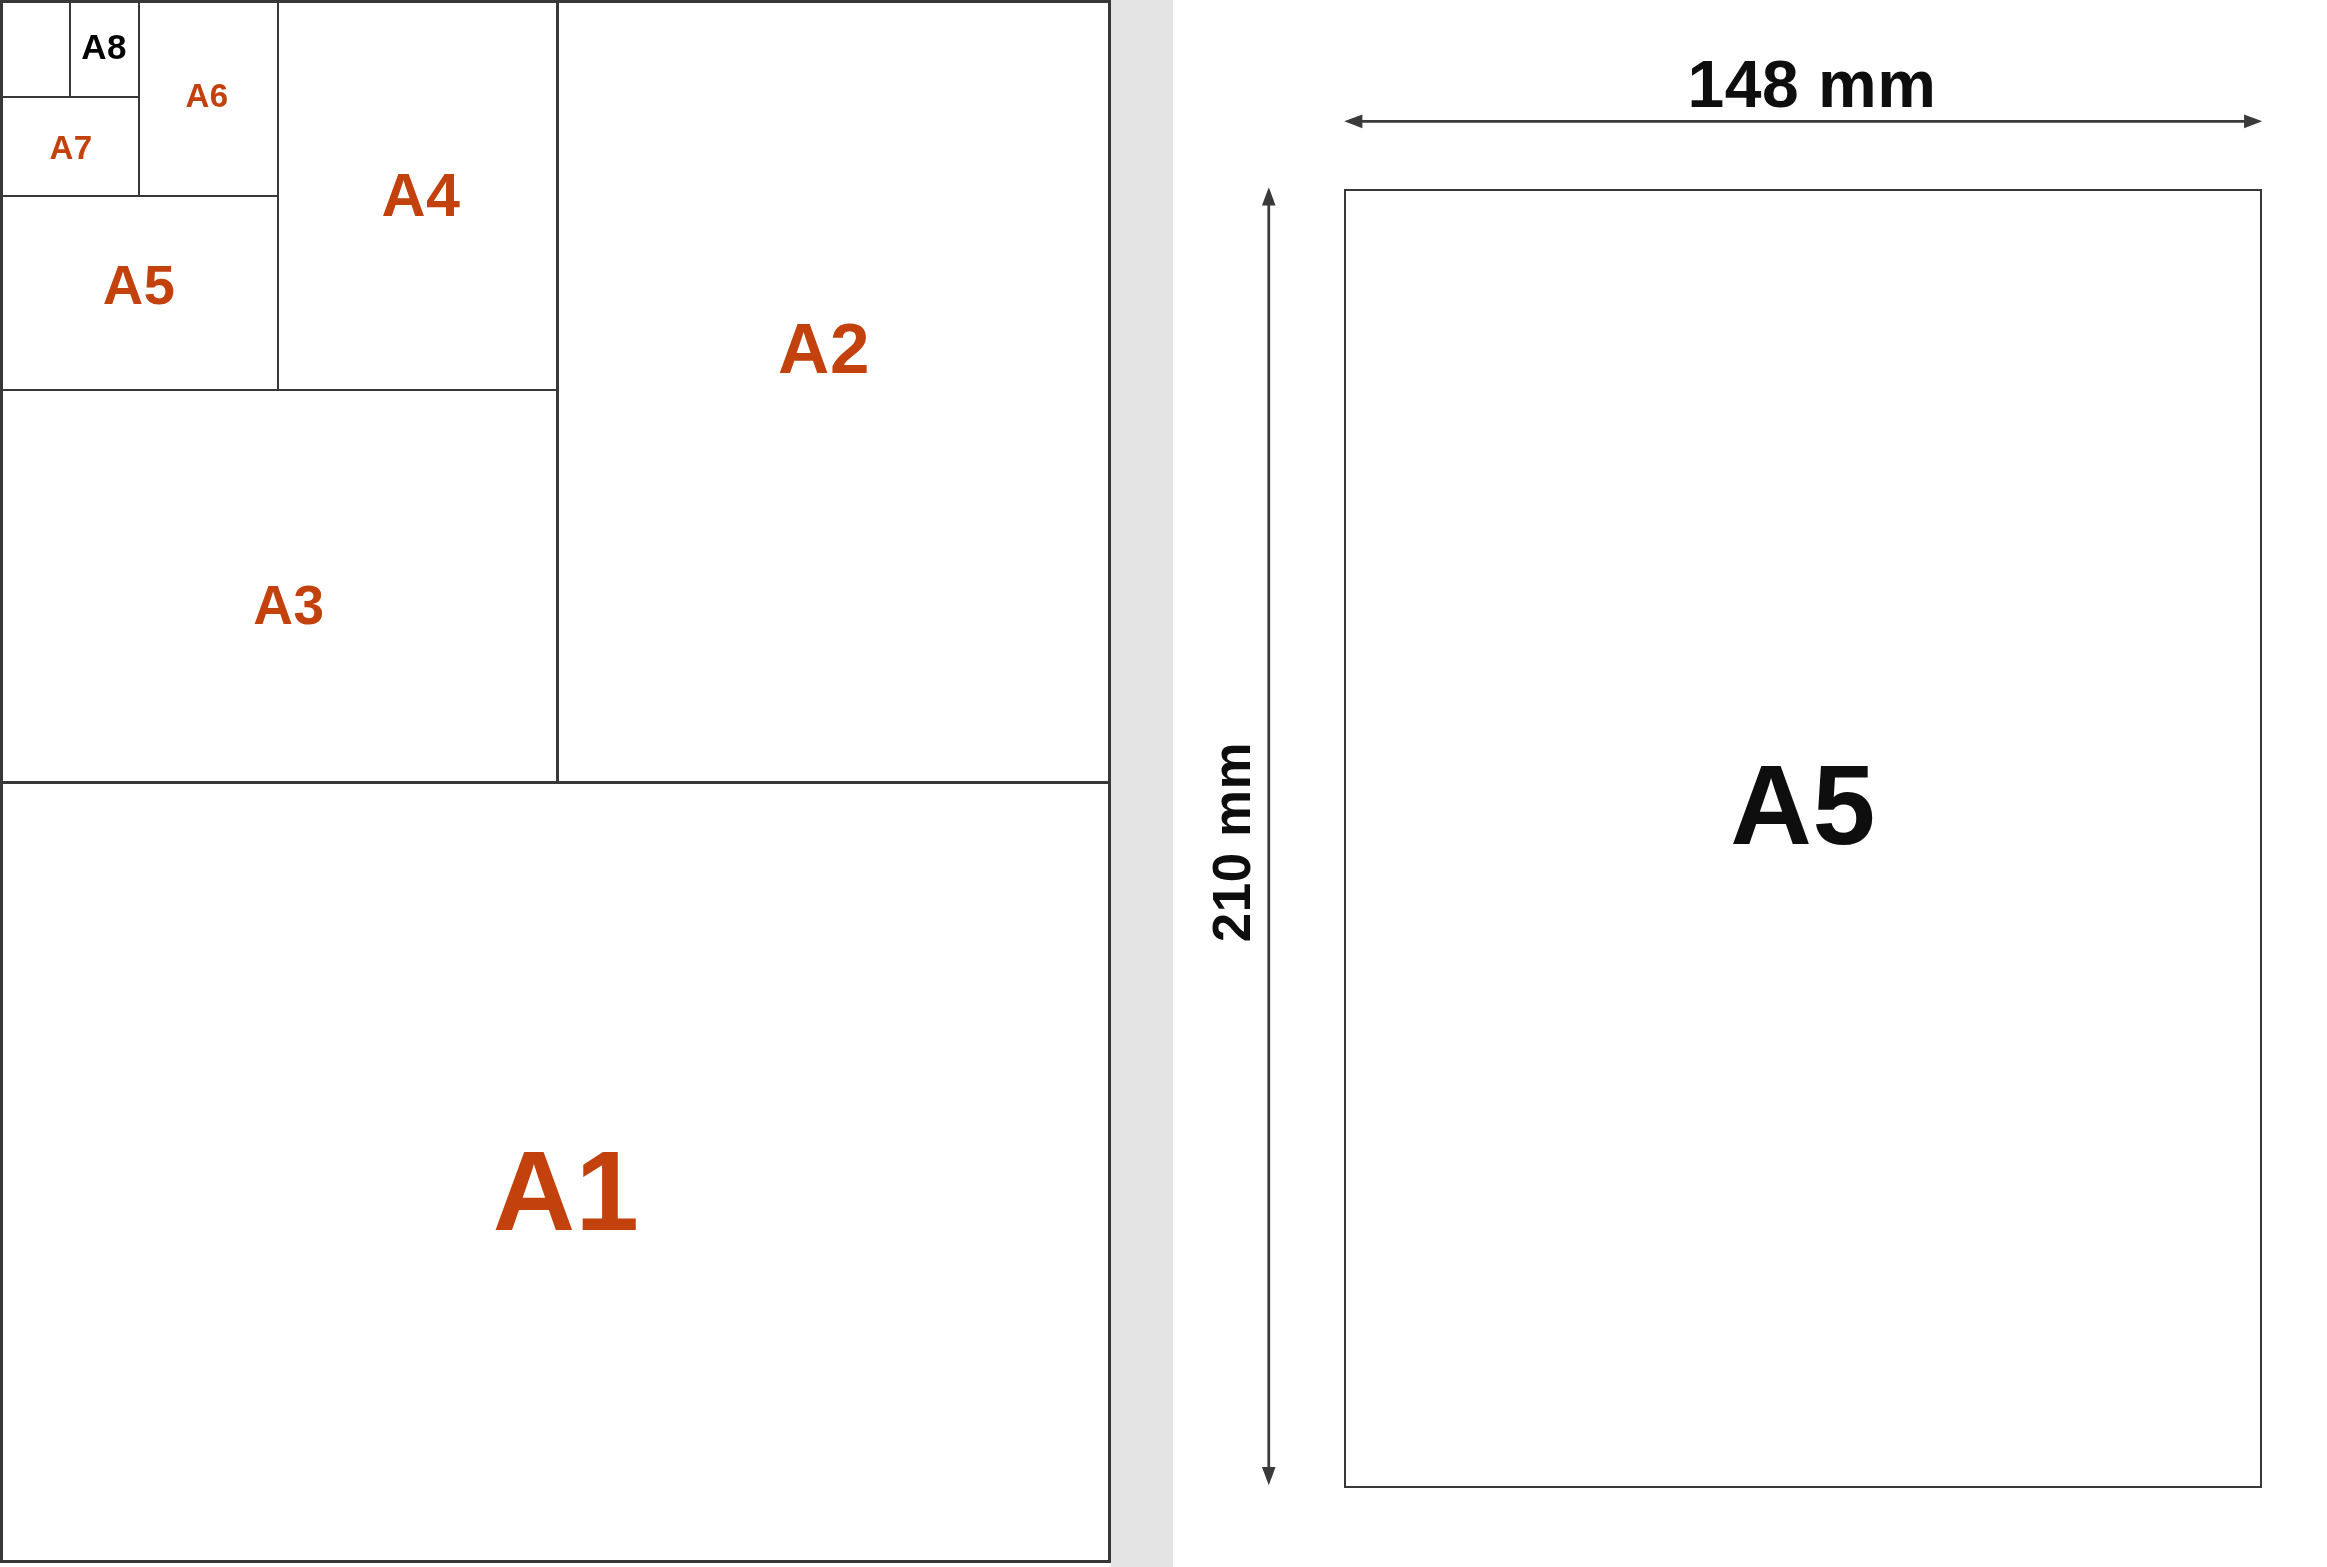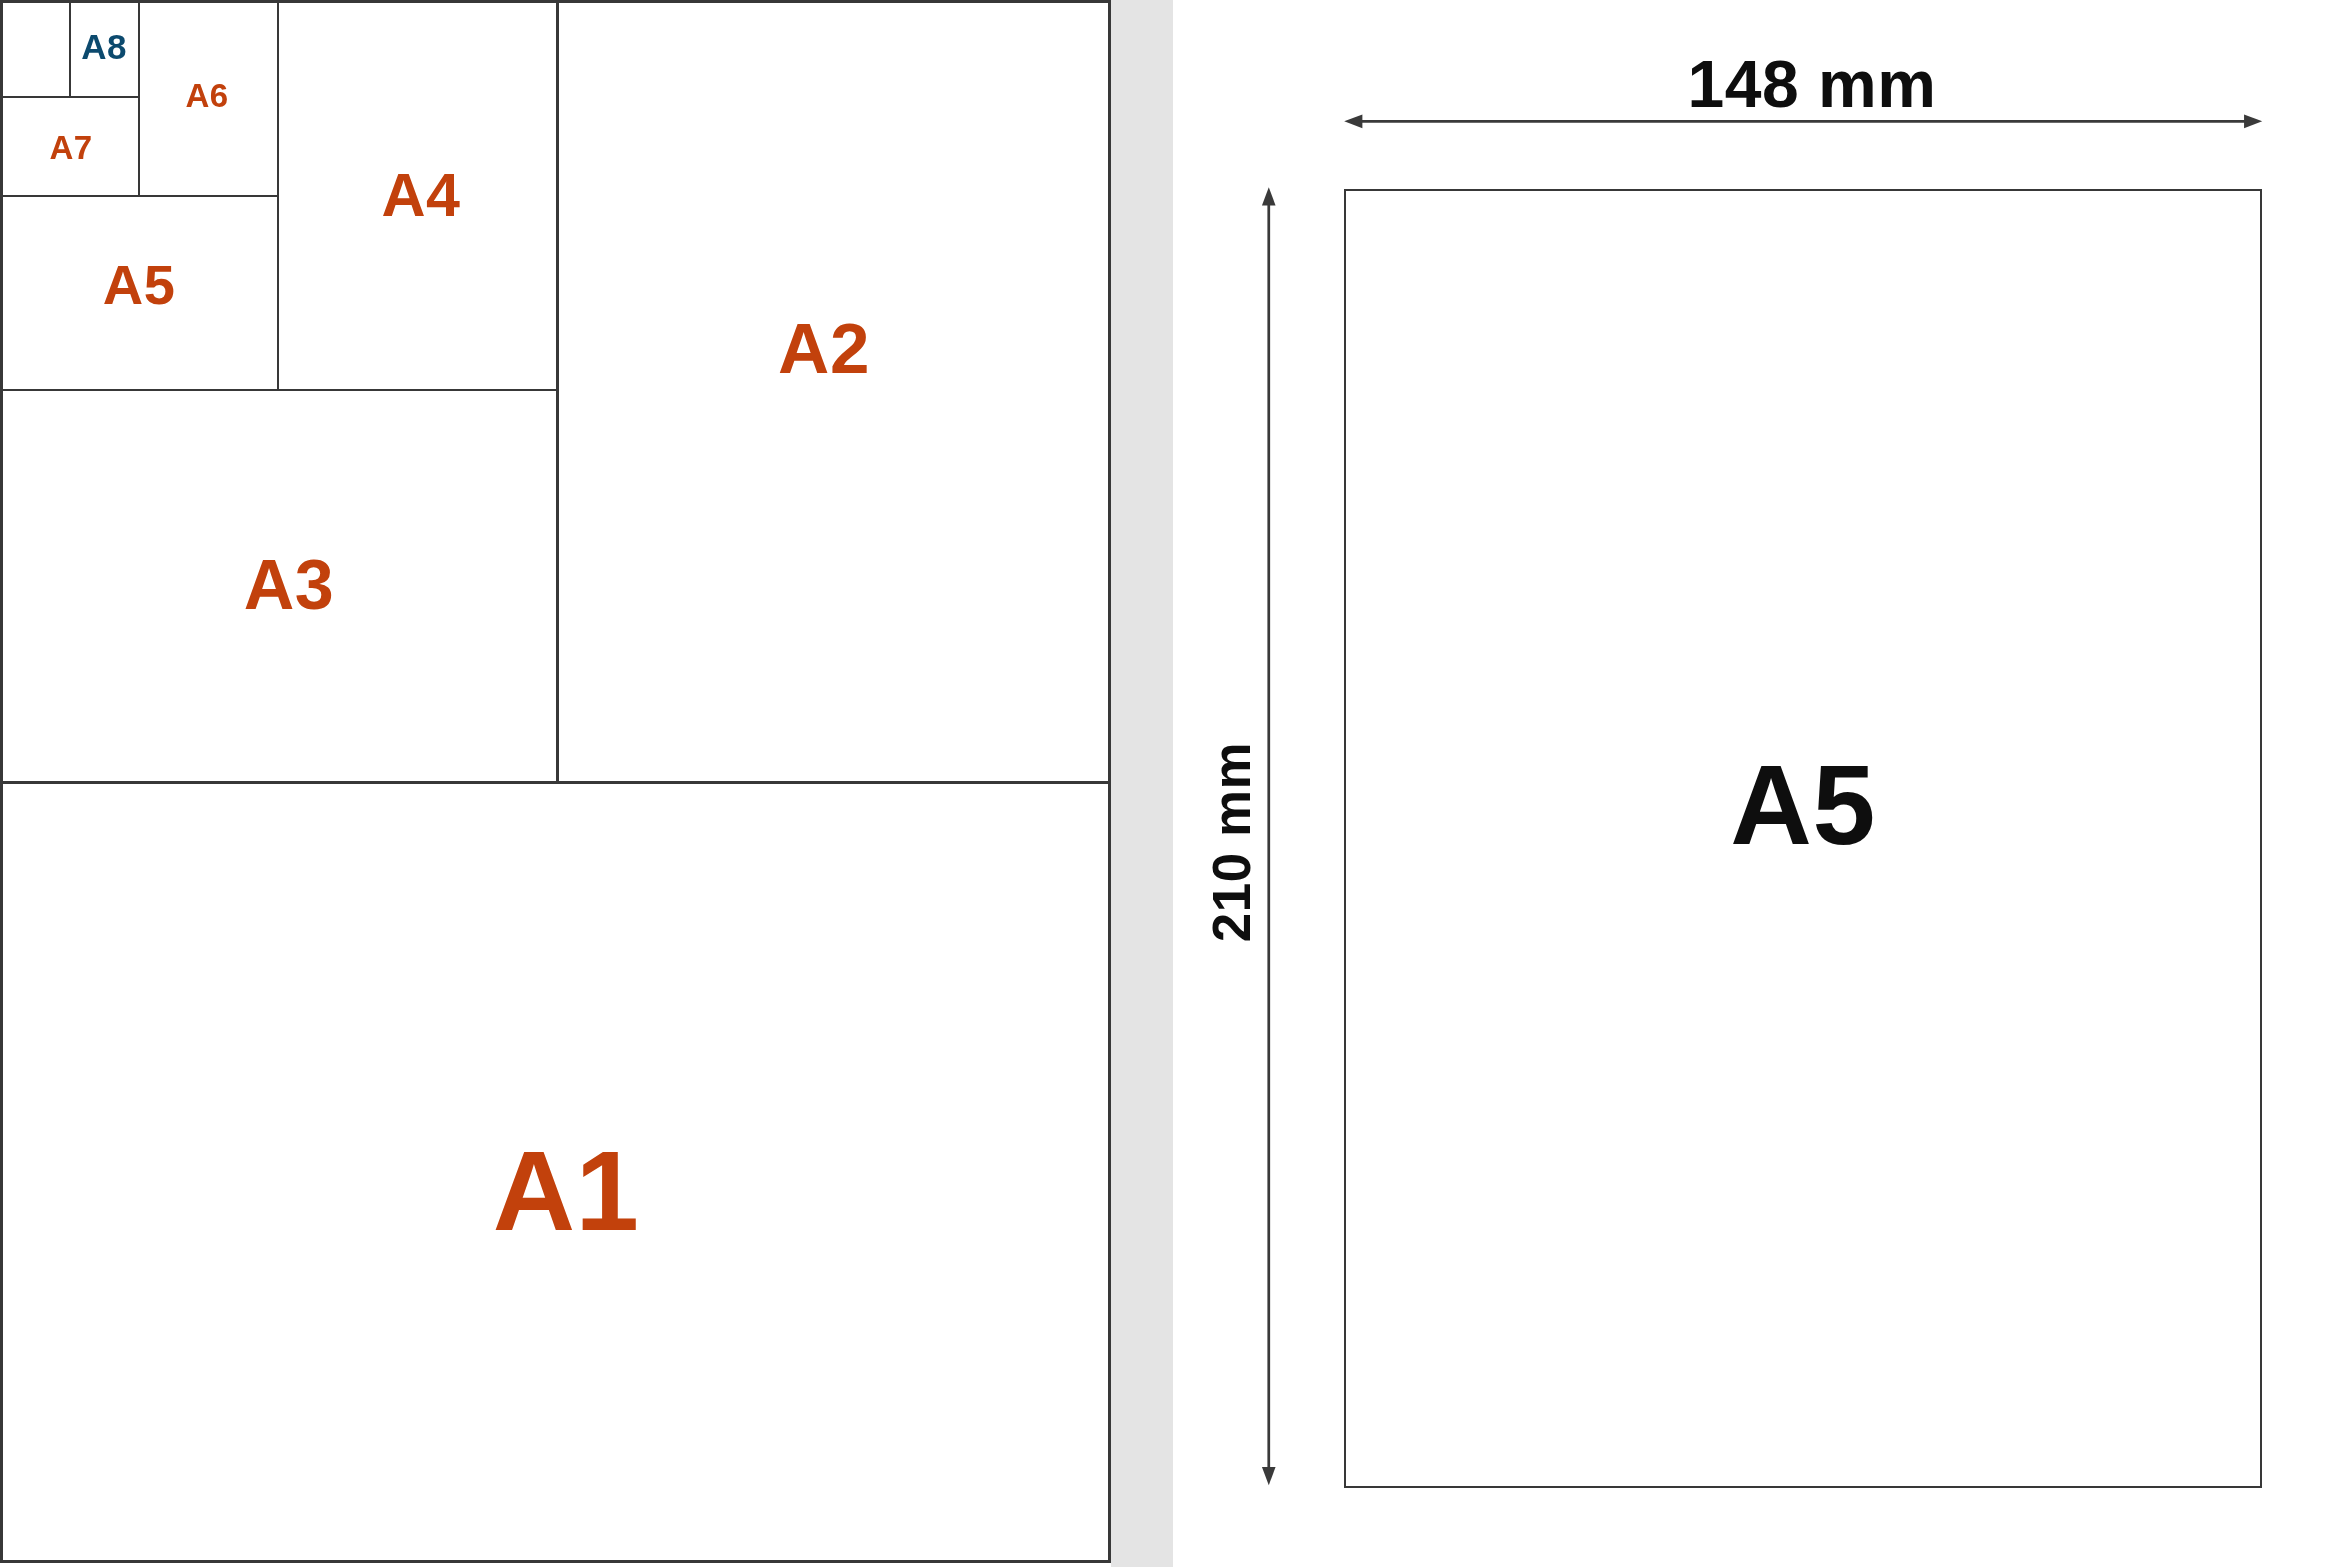--- a/index.html
+++ b/index.html
@@ -27,21 +27,21 @@
   }
   .lbl {
     position: absolute;
     transform: translate(-50%, -50%);
     font-weight: 700;
     line-height: 1;
     white-space: nowrap;
     color: #c2410c;
     letter-spacing: 0.5px;
   }
-  .lbl.black { color: #0c4a6e; }
+  .lbl.black { color: #000000; }
   #gutter {
     position: absolute;
     left: 1111px; top: 0;
     width: 62px; height: 1567px;
     background: #e4e4e4;
   }
   #detail {
     position: absolute;
     left: 1173px; top: 0;
     width: 1155px; height: 1567px;
@@ -85,21 +85,21 @@
     <div class="ln" style="left:0; top:195px; width:278px; height:1.8px;"></div>
     <div class="ln" style="left:138px; top:0; width:1.8px; height:195px;"></div>
     <div class="ln" style="left:0; top:96px; width:139px; height:1.8px;"></div>
     <div class="ln" style="left:69px; top:0; width:1.8px; height:97px;"></div>
 
     <span class="lbl black" style="left:104px; top:46px; font-size:35px;">A8</span>
     <span class="lbl" style="left:207px; top:95px; font-size:33px;">A6</span>
     <span class="lbl" style="left:71px; top:147px; font-size:33px;text-align:center;">A7</span>
     <span class="lbl" style="left:139px; top:285px; font-size:56px;">A5</span>
     <span class="lbl" style="left:421px; top:195px; font-size:61px;">A4</span>
-    <span class="lbl" style="left:289px; top:585px; font-size:70px;">A3</span>
+    <span class="lbl" style="left:289px; top:605px; font-size:55px;">A3</span>
     <span class="lbl" style="left:824px; top:348px; font-size:71px;">A2</span>
     <span class="lbl" style="left:546px; top:1191px; font-size:114px;margin-left:20px;">A1</span>
   </div>
 
   <div id="gutter"></div>
 
   <div id="detail">
     <div id="a5rect"></div>
 
     <span class="lbl black" id="a5label" style="left:630px; top:805px; font-size:113px;">A5</span>

